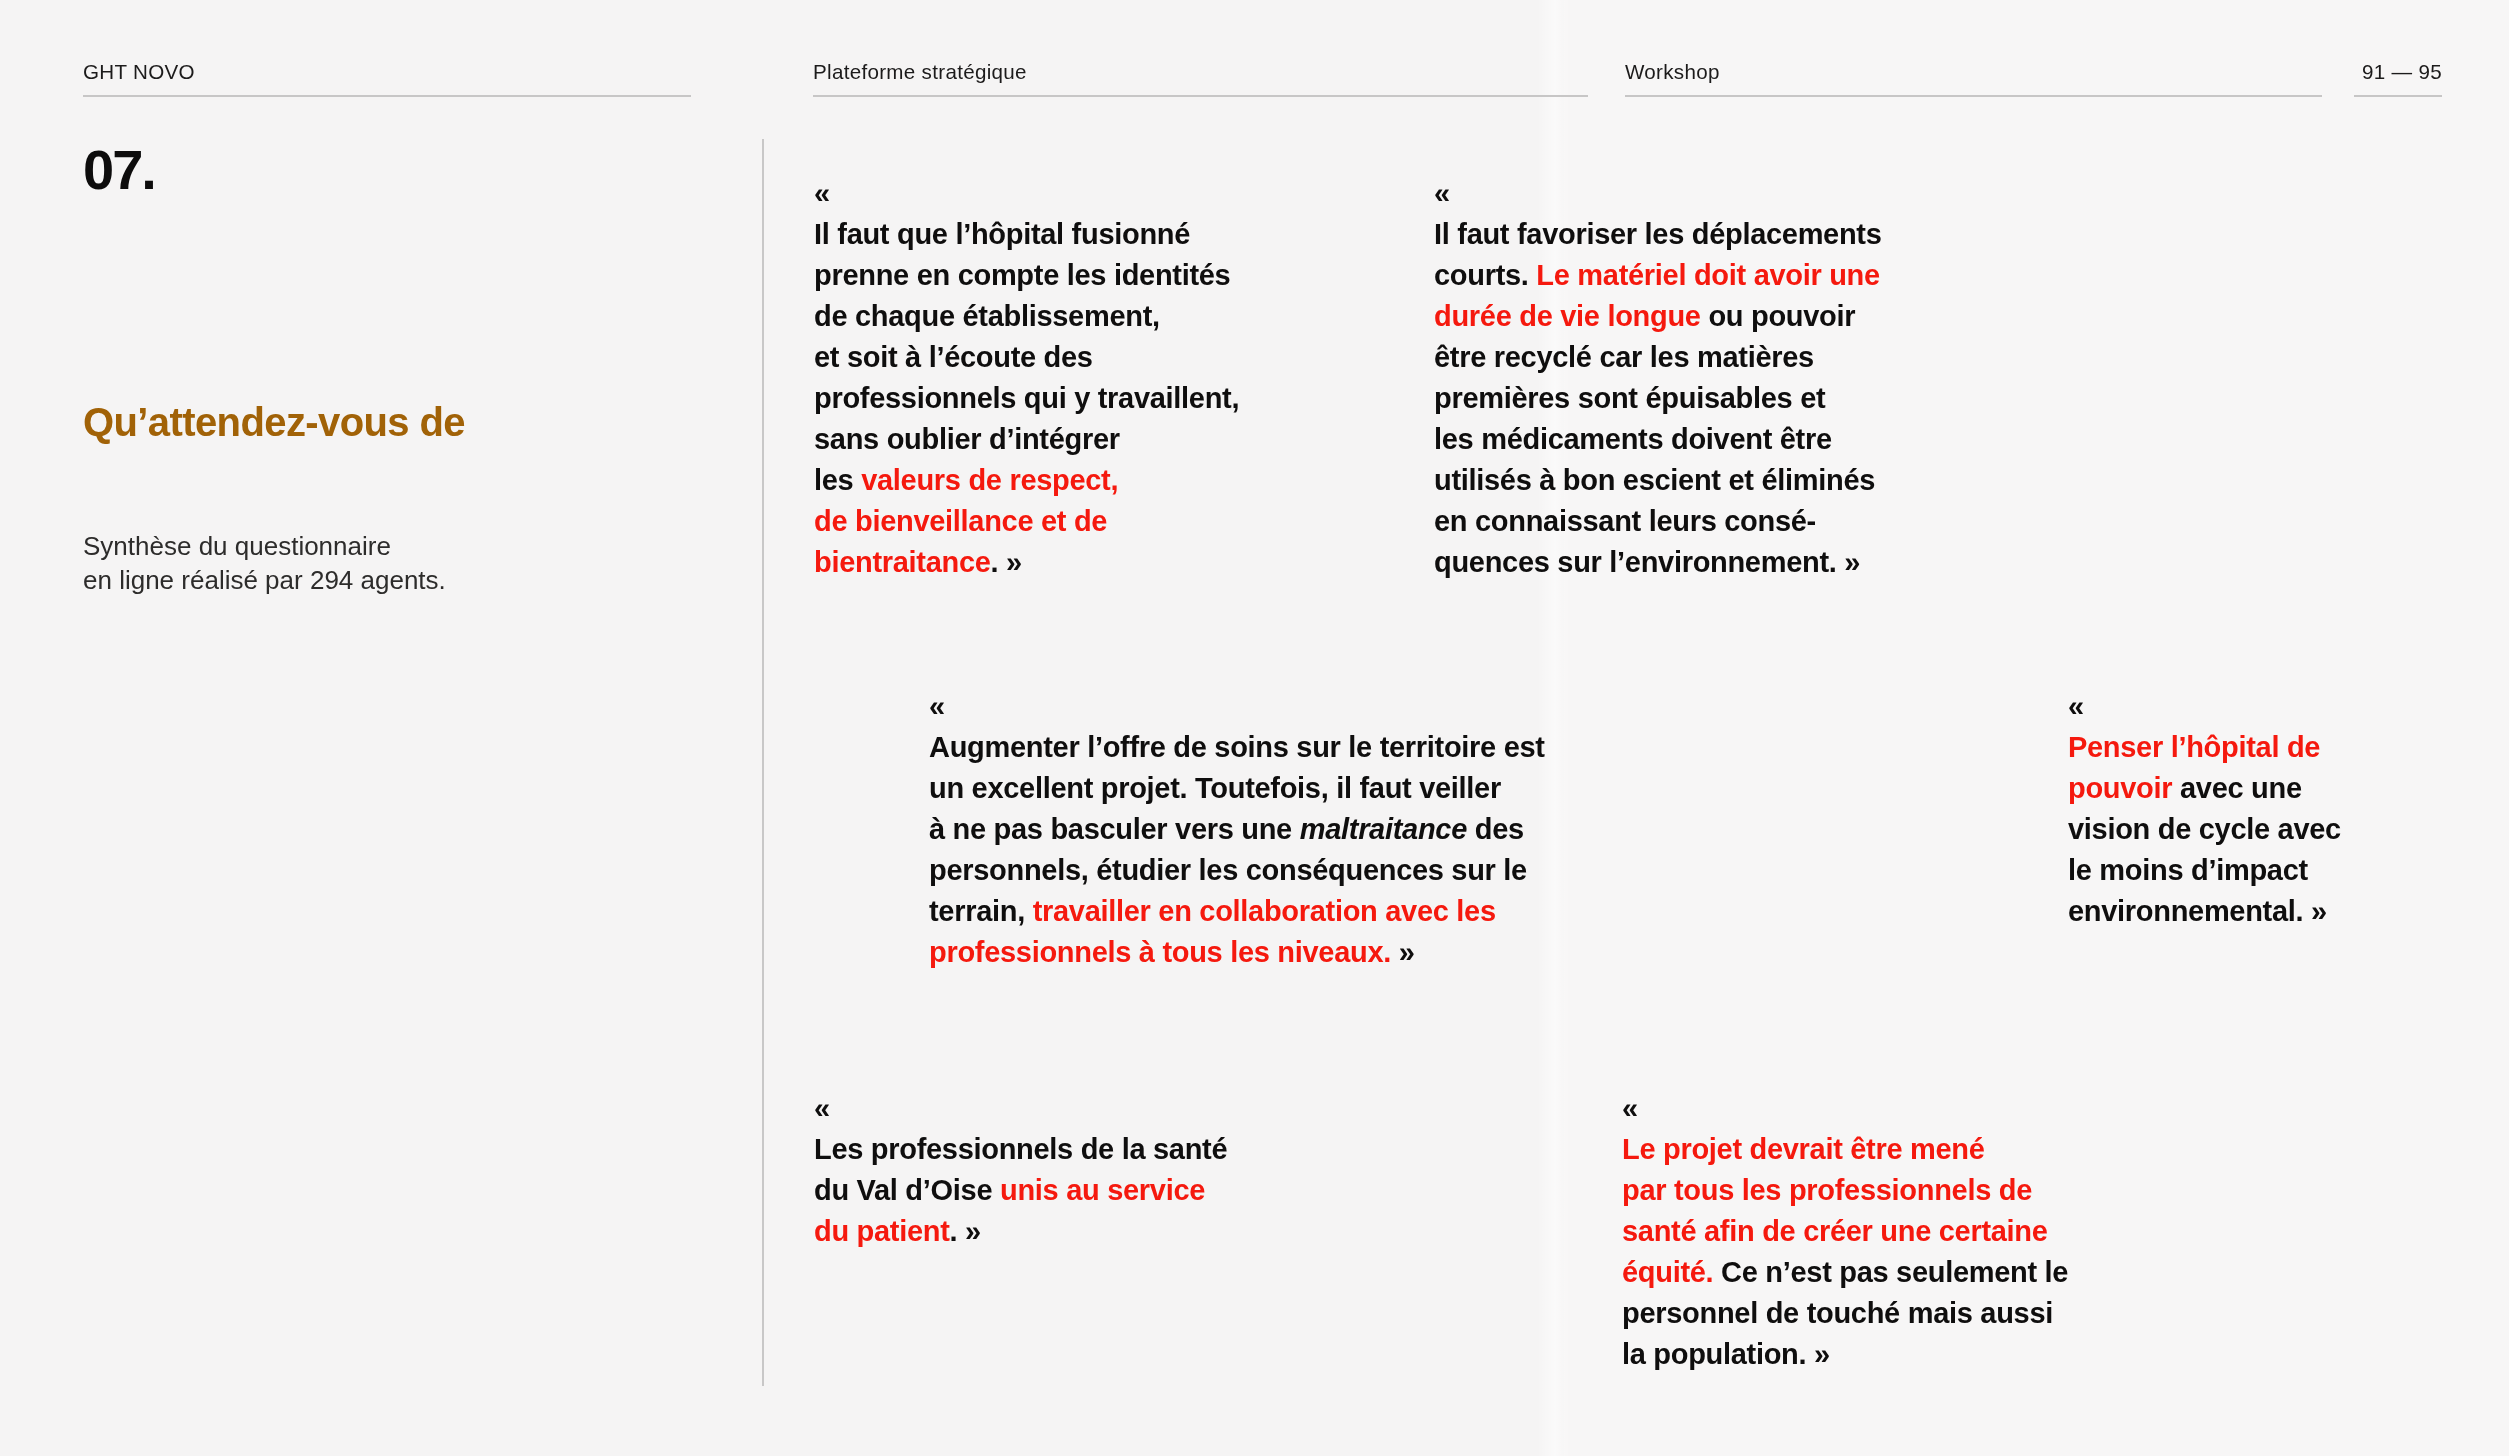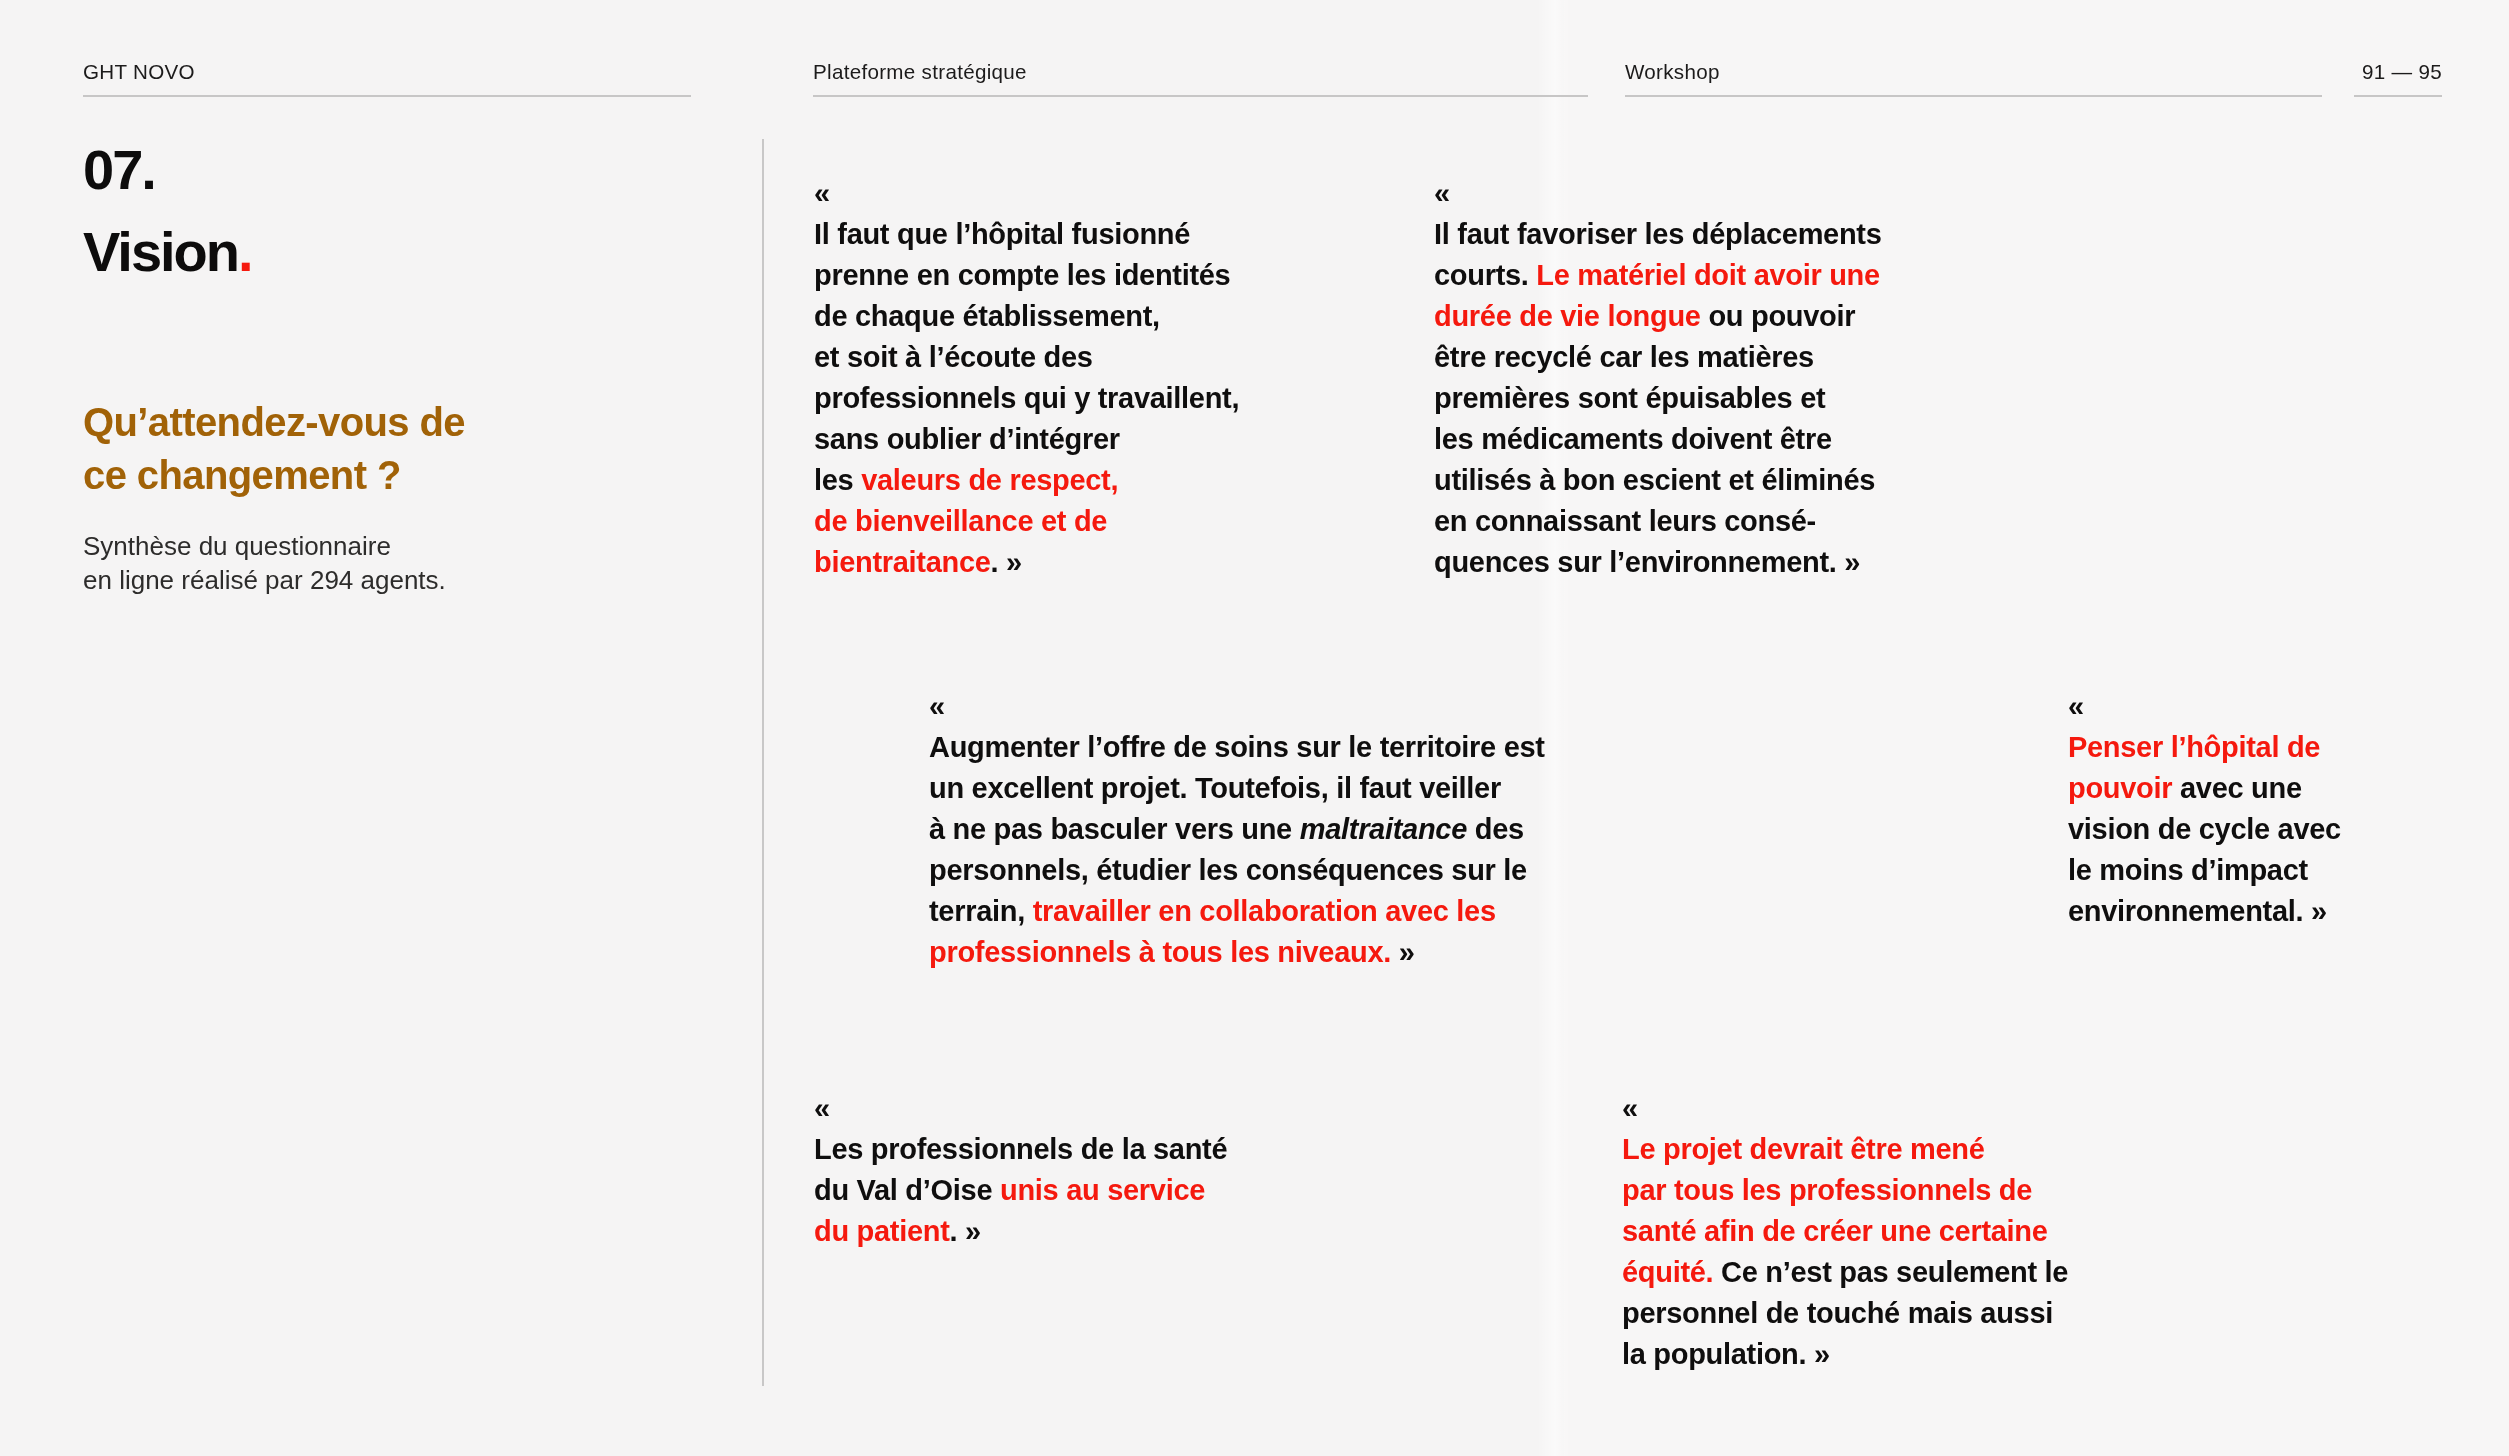--- a/index.html
+++ b/index.html
@@ -94,26 +94,24 @@
 <div class="header-label hl-4">91 — 95</div>
 <div class="header-rule hr-1"></div>
 <div class="header-rule hr-2"></div>
 <div class="header-rule hr-3"></div>
 <div class="header-rule hr-4"></div>
 
 <div class="vertical-divider"></div>
 
 <div class="chapter-title">
   <div>07.</div>
-  <div><span>Vision</span><span class="red">.</span></div>
 </div>
 
 <div class="question">
   <div>Qu’attendez-vous de</div>
-  <div>ce changement ?</div>
 </div>
 
 <div class="note">
   <div>Synthèse du questionnaire</div>
   <div>en ligne réalisé par 294 agents.</div>
 </div>
 
 <div class="quote q1">
   <span class="qmark">«</span>
   <div class="qbody"><span>Il faut que l’hôpital fusionné

